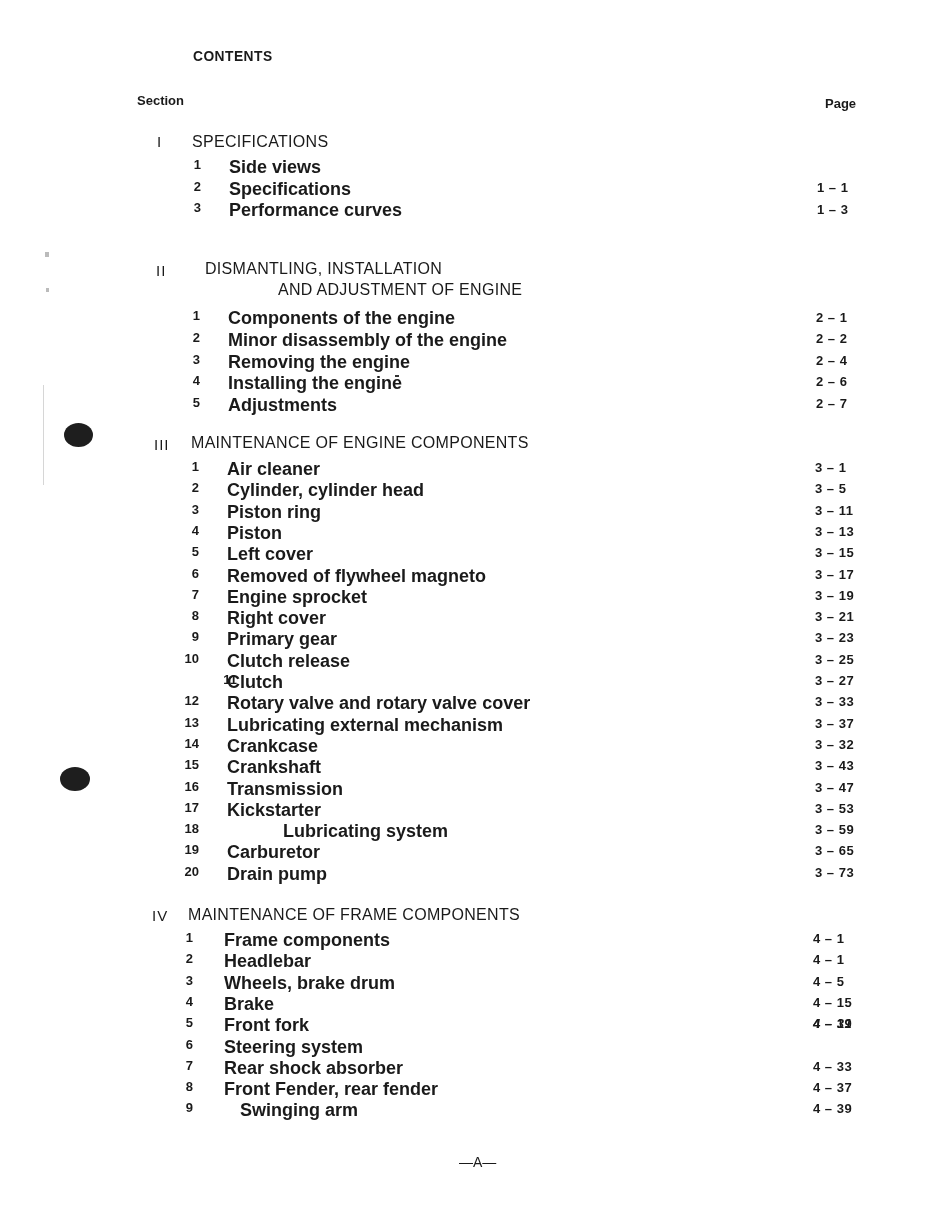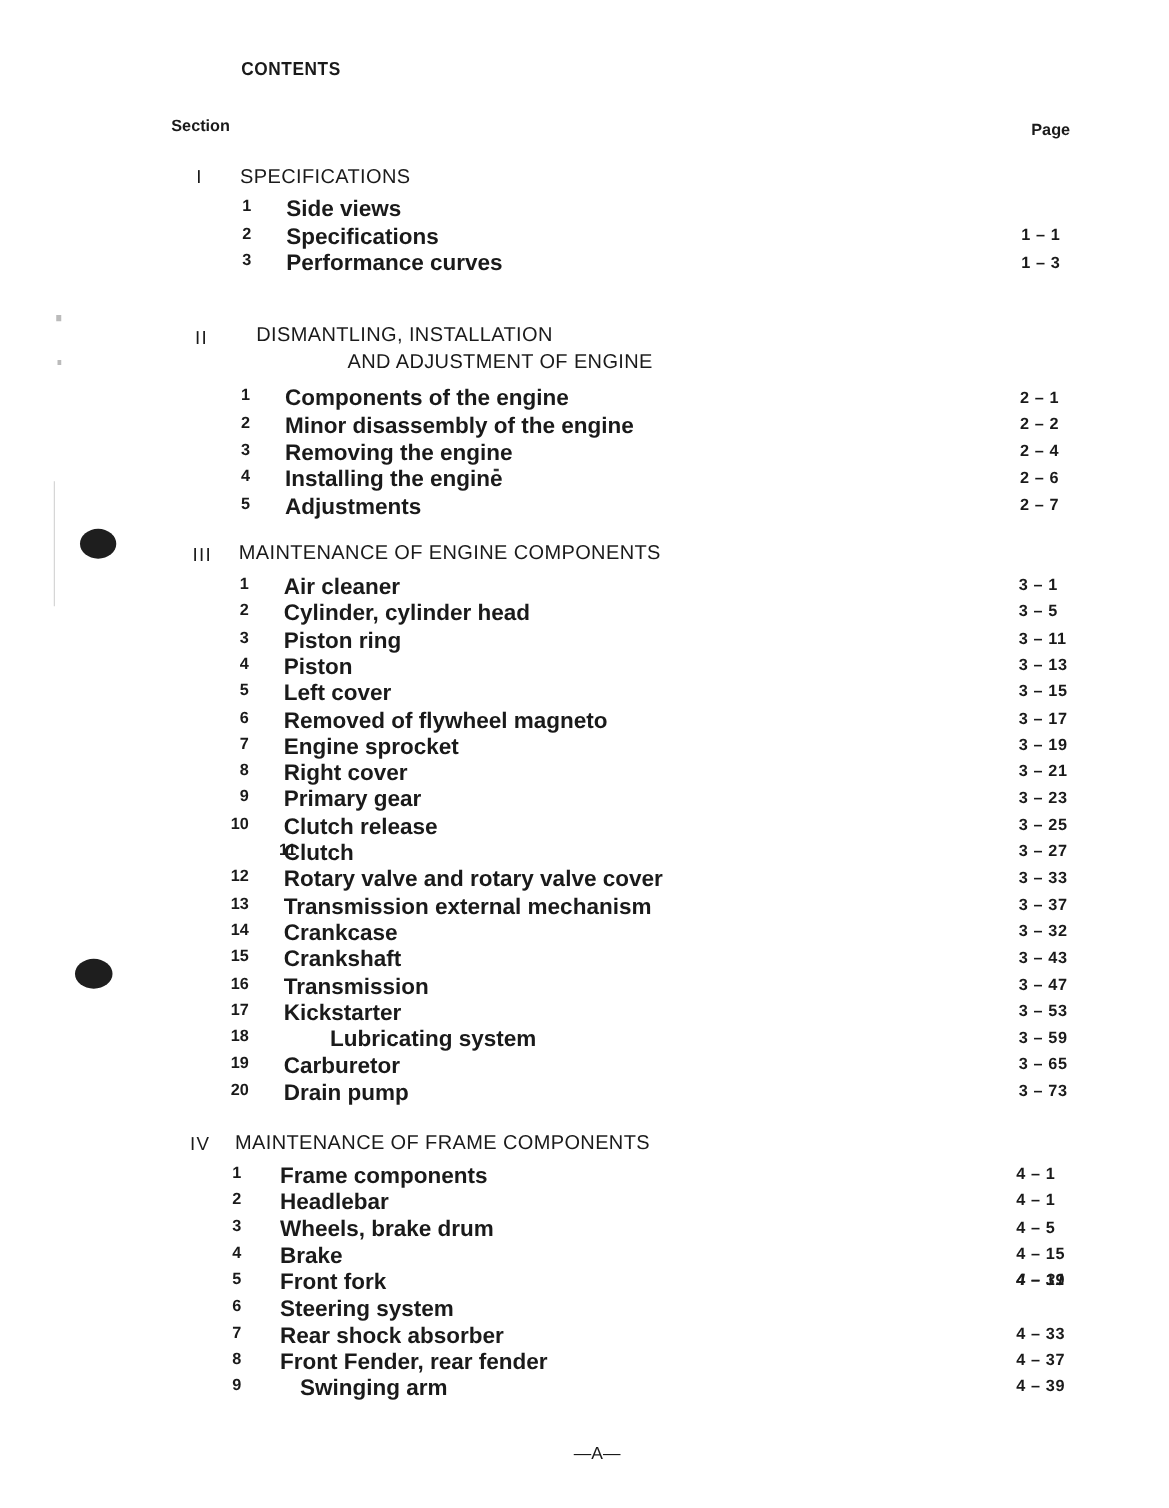--- a/index.html
+++ b/index.html
@@ -101,36 +101,36 @@
     <div class="abs item-num" style="left: 179px; top: 650.7px;">10</div>
     <div class="abs item-label" style="left: 227px; top: 650.7px;">Clutch release</div>
     <div class="abs item-page" style="left: 815px; top: 651.7px;">3 – 25</div>
     <div class="abs item-num" style="left: 193px; top: 672px; margin-left: 24px;">11</div>
     <div class="abs item-label" style="left: 227px; top: 672px;">Clutch</div>
     <div class="abs item-page" style="left: 815px; top: 673px;">3 – 27</div>
     <div class="abs item-num" style="left: 179px; top: 693.3px;">12</div>
     <div class="abs item-label" style="left: 227px; top: 693.3px;">Rotary valve and rotary valve cover</div>
     <div class="abs item-page" style="left: 815px; top: 694.3px;">3 – 33</div>
     <div class="abs item-num" style="left: 179px; top: 714.6px;">13</div>
-    <div class="abs item-label" style="left: 227px; top: 714.6px;">Transmission external mechanism</div>
+    <div class="abs item-label" style="left: 227px; top: 714.6px;">Lubricating external mechanism</div>
     <div class="abs item-page" style="left: 815px; top: 715.6px;">3 – 37</div>
     <div class="abs item-num" style="left: 179px; top: 735.9px;">14</div>
     <div class="abs item-label" style="left: 227px; top: 735.9px;">Crankcase</div>
     <div class="abs item-page" style="left: 815px; top: 736.9px;">3 – 32</div>
     <div class="abs item-num" style="left: 179px; top: 757.2px;">15</div>
     <div class="abs item-label" style="left: 227px; top: 757.2px;">Crankshaft</div>
     <div class="abs item-page" style="left: 815px; top: 758.2px;">3 – 43</div>
     <div class="abs item-num" style="left: 179px; top: 778.5px;">16</div>
     <div class="abs item-label" style="left: 227px; top: 778.5px;">Transmission</div>
     <div class="abs item-page" style="left: 815px; top: 779.5px;">3 – 47</div>
     <div class="abs item-num" style="left: 179px; top: 799.8px;">17</div>
     <div class="abs item-label" style="left: 227px; top: 799.8px;">Kickstarter</div>
     <div class="abs item-page" style="left: 815px; top: 800.8px;">3 – 53</div>
     <div class="abs item-num" style="left: 179px; top: 821.1px;">18</div>
-    <div class="abs item-label" style="left: 221px; top: 821.1px; padding-left: 43px;">Lubricating system</div>
+    <div class="abs item-label" style="left: 240px; top: 821.1px; padding-left: 43px;">Lubricating system</div>
     <div class="abs item-page" style="left: 815px; top: 822.1px;">3 – 59</div>
     <div class="abs item-num" style="left: 179px; top: 842.4px;">19</div>
     <div class="abs item-label" style="left: 227px; top: 842.4px;">Carburetor</div>
     <div class="abs item-page" style="left: 815px; top: 843.4px;">3 – 65</div>
     <div class="abs item-num" style="left: 179px; top: 863.7px;">20</div>
     <div class="abs item-label" style="left: 227px; top: 863.7px;">Drain pump</div>
     <div class="abs item-page" style="left: 815px; top: 864.7px;">3 – 73</div>
   </div>
 
 <div class="abs sec-num" style="left:152px; top:907px;">IV</div>

